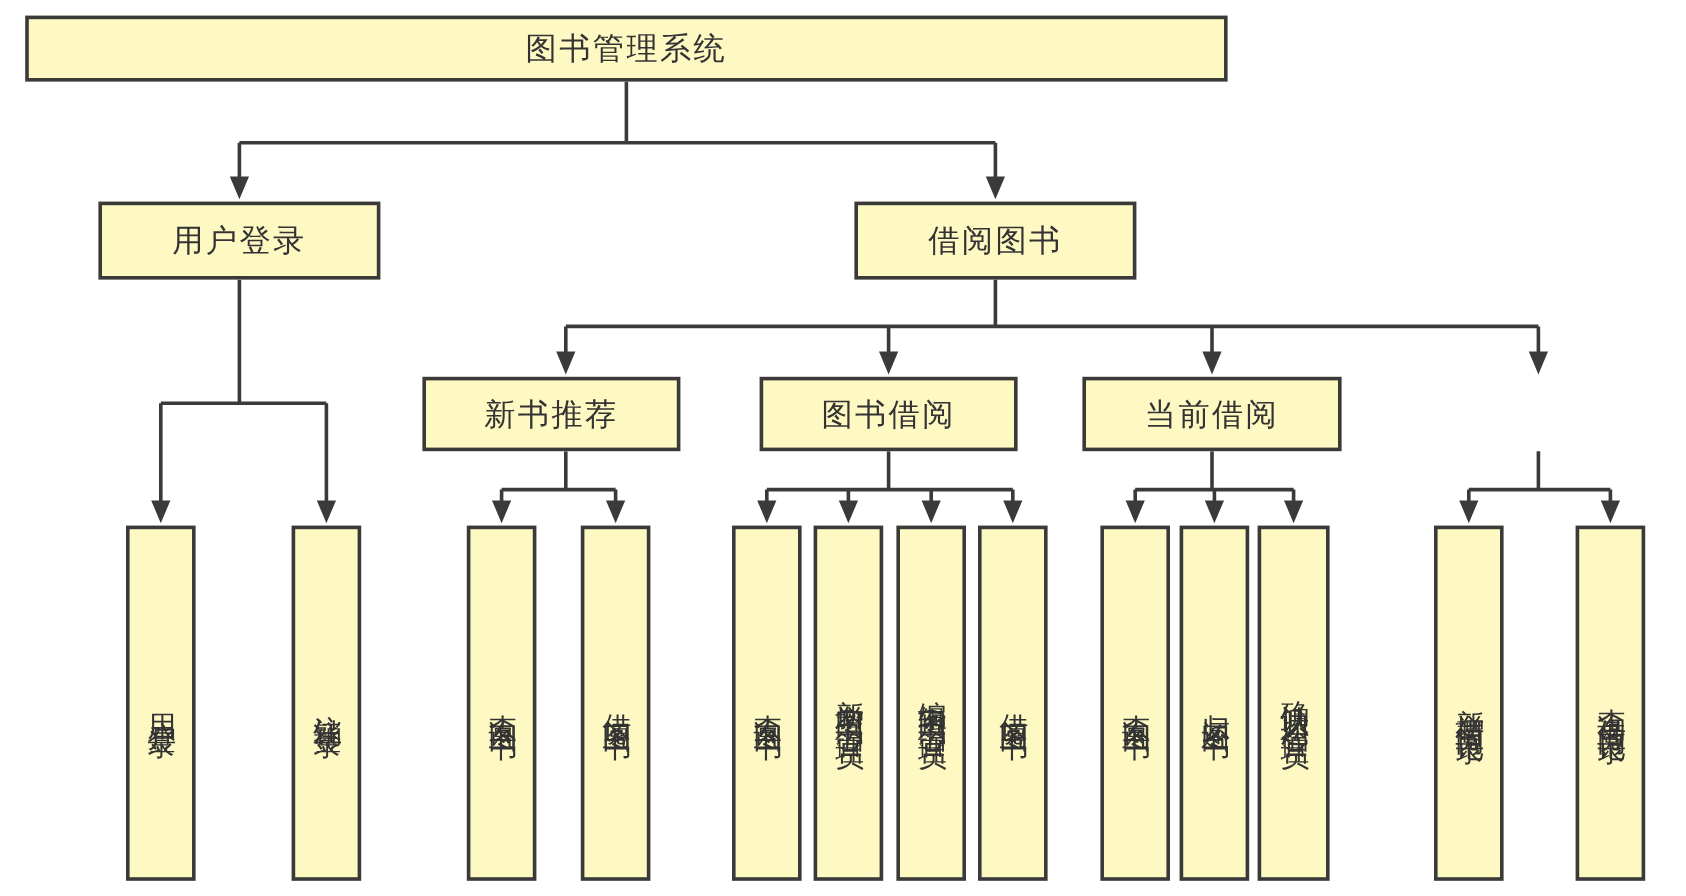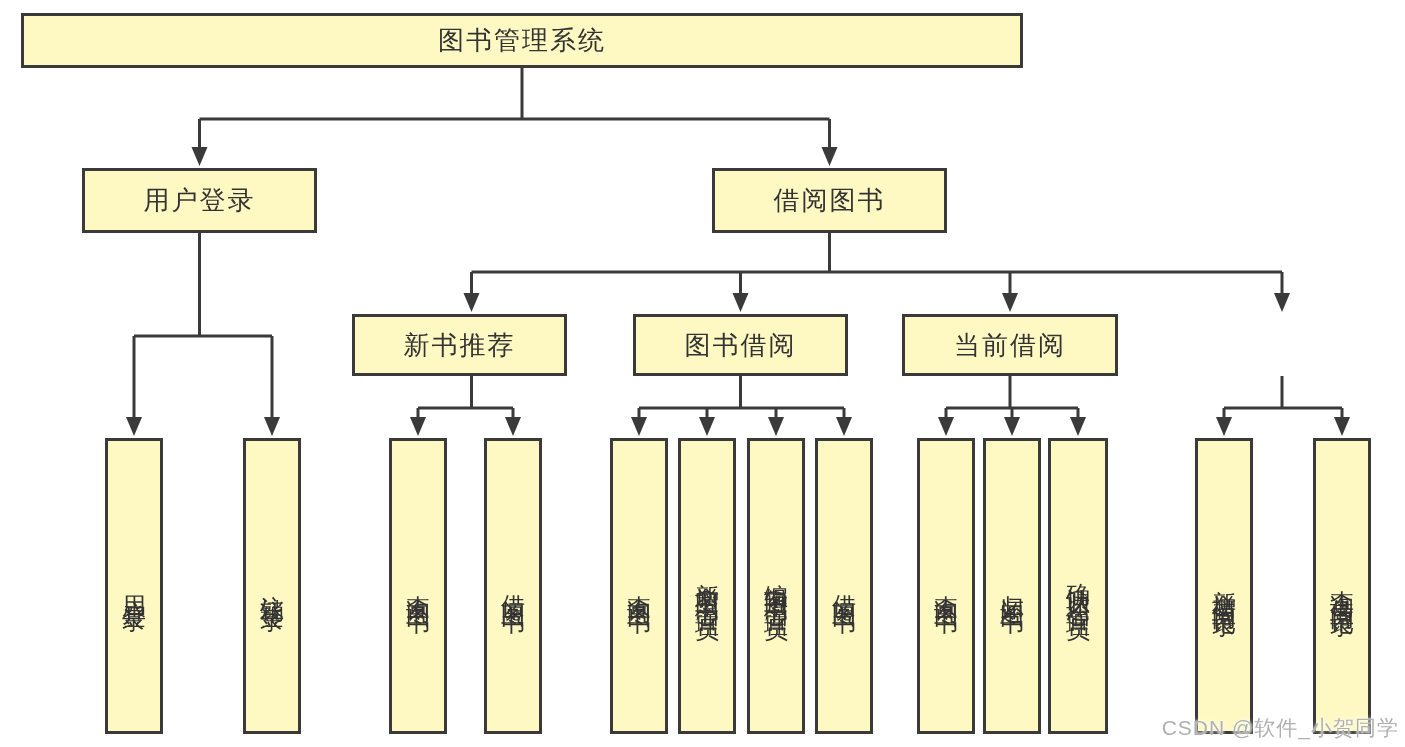--- a/index.html
+++ b/index.html
@@ -110,15 +110,14 @@
   <div class="node v-node" style="left:747px; top:438px; width:58px; height:296px;">编辑图书（管理员）</div>
   <div class="node v-node" style="left:815px; top:438px; width:58px; height:296px;">借阅图书</div>
 
   <div class="node v-node" style="left:917px; top:438px; width:58px; height:296px;">查询图书</div>
   <div class="node v-node" style="left:983px; top:438px; width:58px; height:296px;">归还图书</div>
   <div class="node v-node" style="left:1048px; top:438px; width:60px; height:296px;">确认归还（管理员）</div>
 
   <div class="node v-node" style="left:1195px; top:438px; width:58px; height:296px;">新增借阅记录</div>
   <div class="node v-node" style="left:1313px; top:438px; width:58px; height:296px;">查询借阅记录</div>
 
-  <div class="watermark">CSDN @软件_小贺同学</div>
 
 </div>
 
 </body></html>

